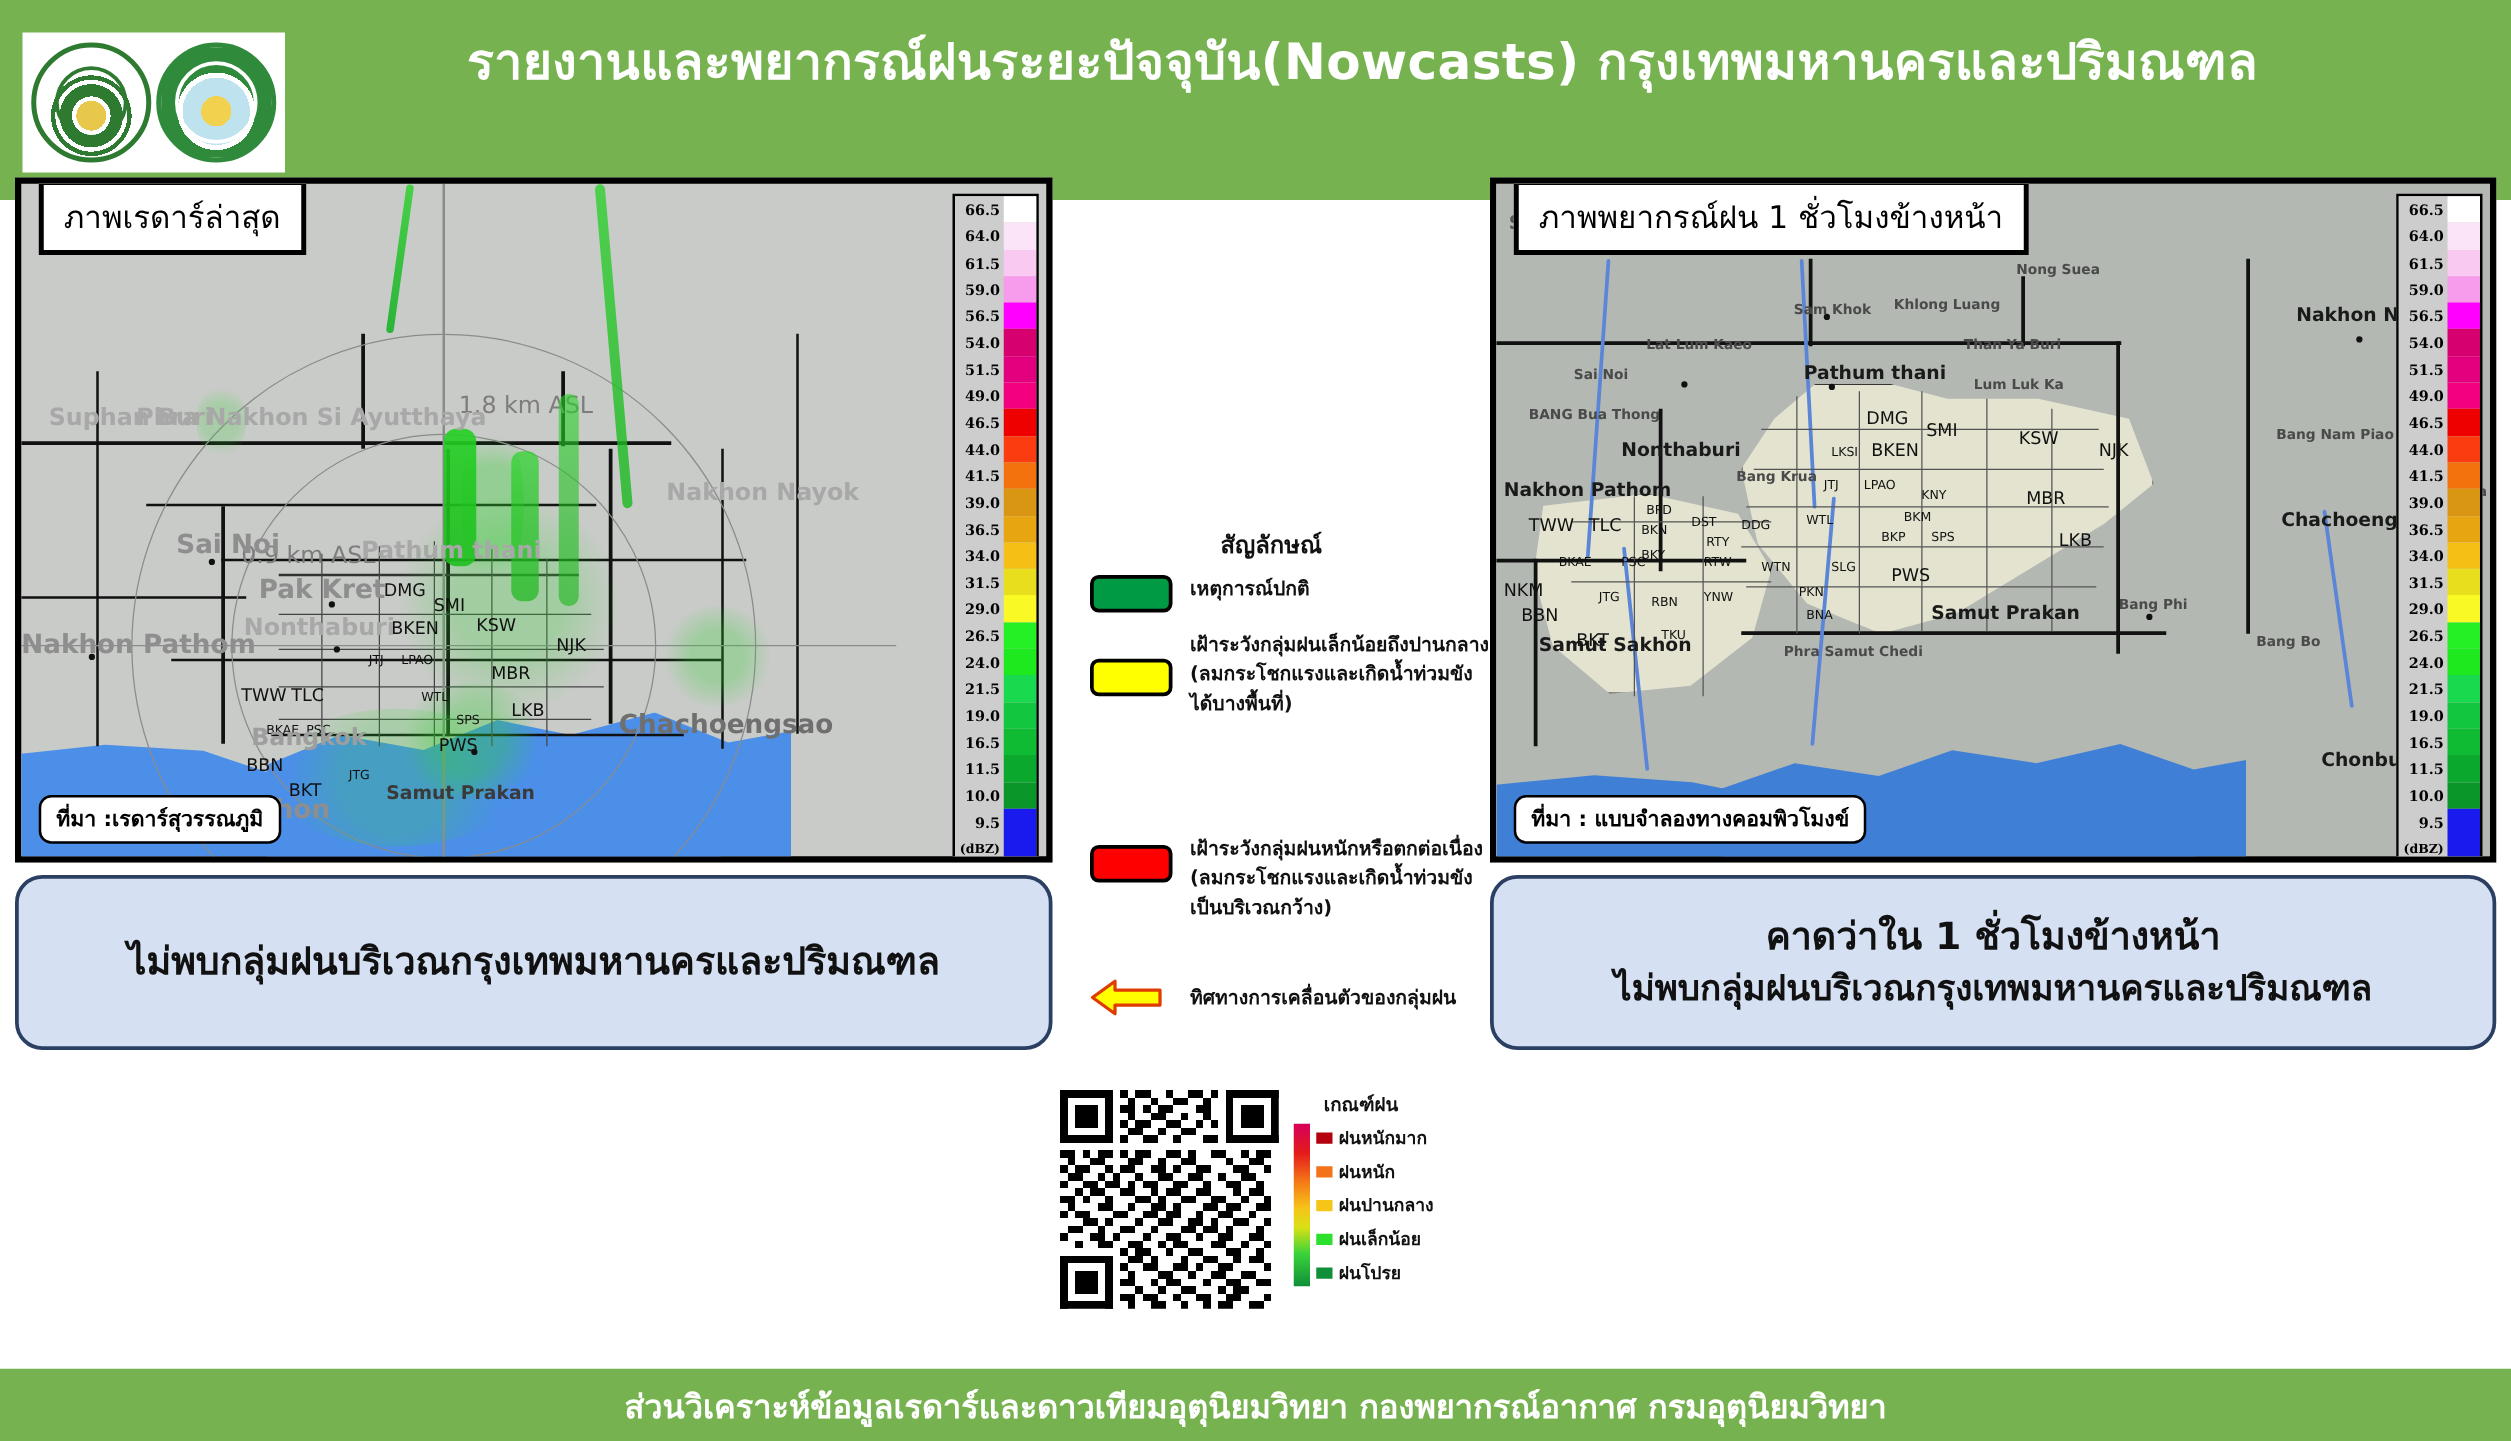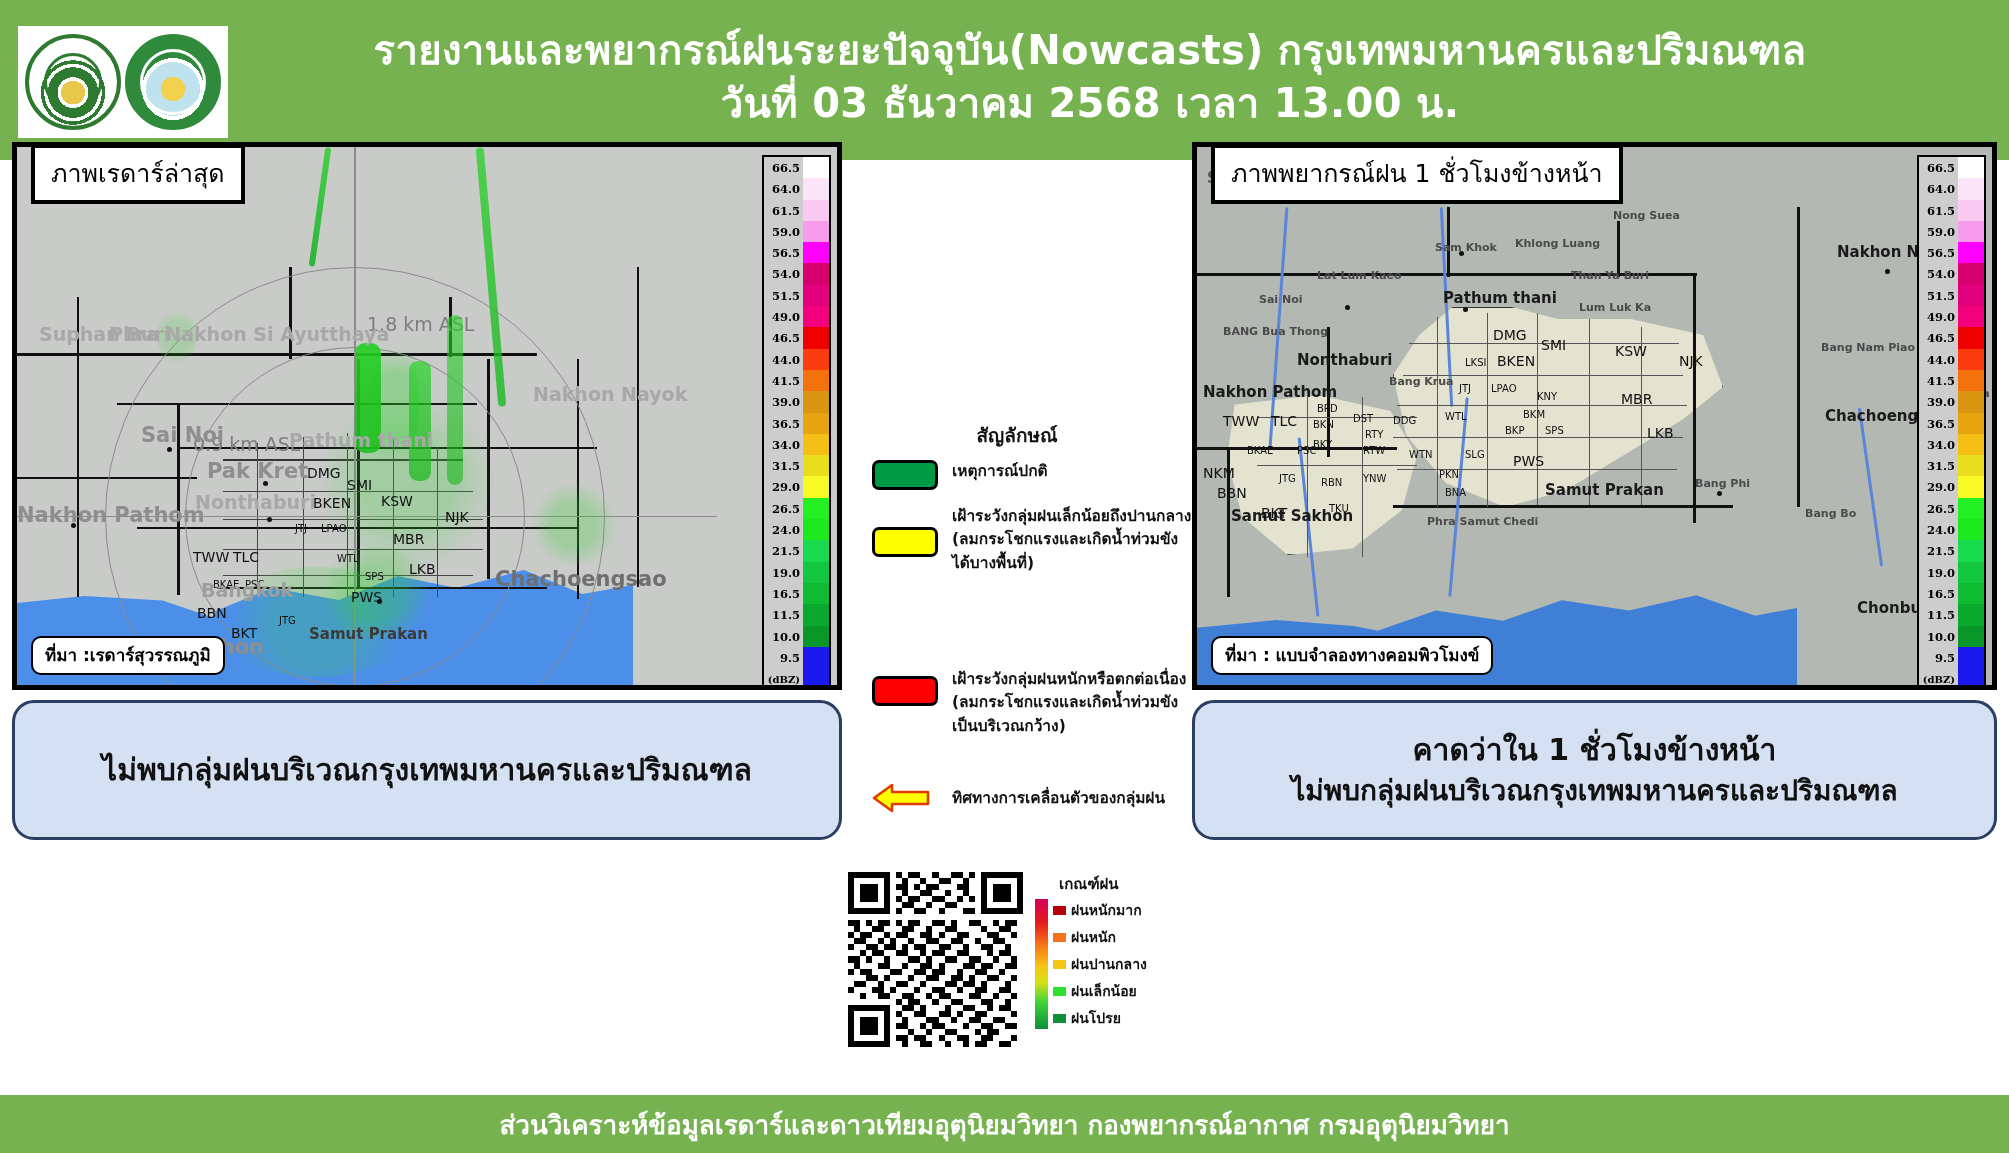--- a/index.html
+++ b/index.html
@@ -153,21 +153,20 @@
 
 <div id="page">
 
   <div class="header">
     <div class="logo-box">
       <div class="emblem one"></div>
       <div class="emblem two"></div>
     </div>
     <div class="header-titles">
       <div class="title-line1">รายงานและพยากรณ์ฝนระยะปัจจุบัน(Nowcasts) กรุงเทพมหานครและปริมณฑล</div>
-      <div class="title-line2">วันที่ 03 ธันวาคม 2568    เวลา 13.00 น.</div>
     </div>
   </div>
 
   <div class="map-panel" id="radar-panel">
     <div class="map-canvas">
 
       <div class="sea" style="left:0;top:430px;width:560px;height:118px;
            clip-path:polygon(0% 22%,12% 16%,26% 20%,36% 36%,48% 30%,58% 40%,70% 34%,84% 44%,100% 46%,100% 100%,0% 100%);"></div>
       <div class="sea" style="left:196px;top:396px;width:420px;height:150px;
            clip-path:polygon(0% 46%,14% 30%,30% 38%,44% 22%,58% 30%,74% 18%,88% 34%,100% 28%,100% 100%,0% 100%);"></div>

